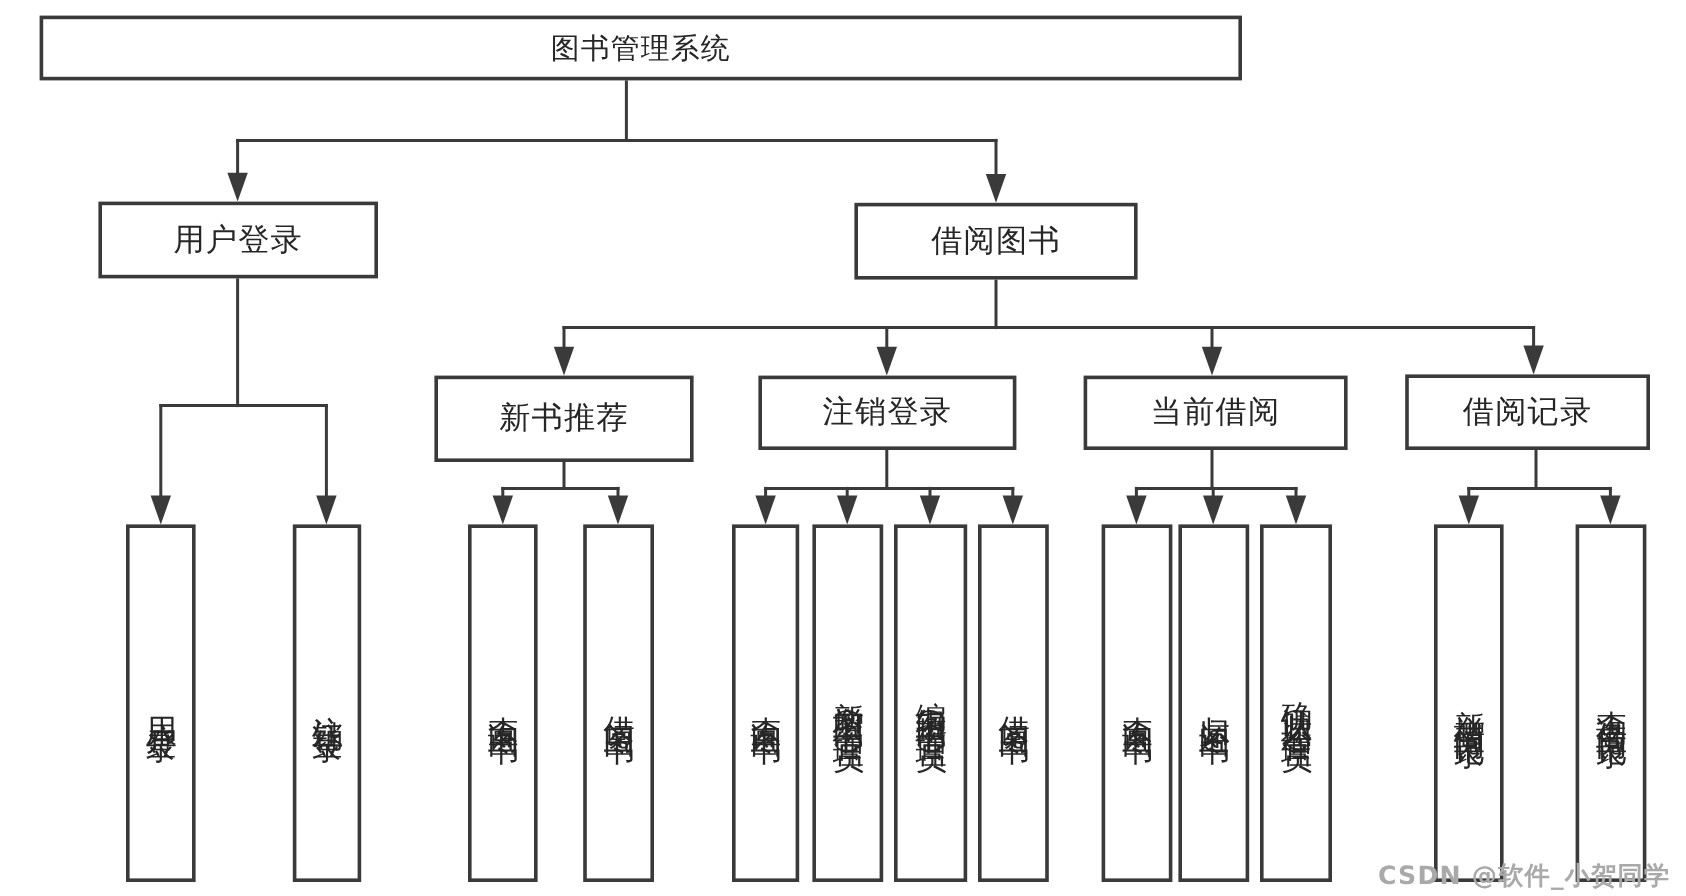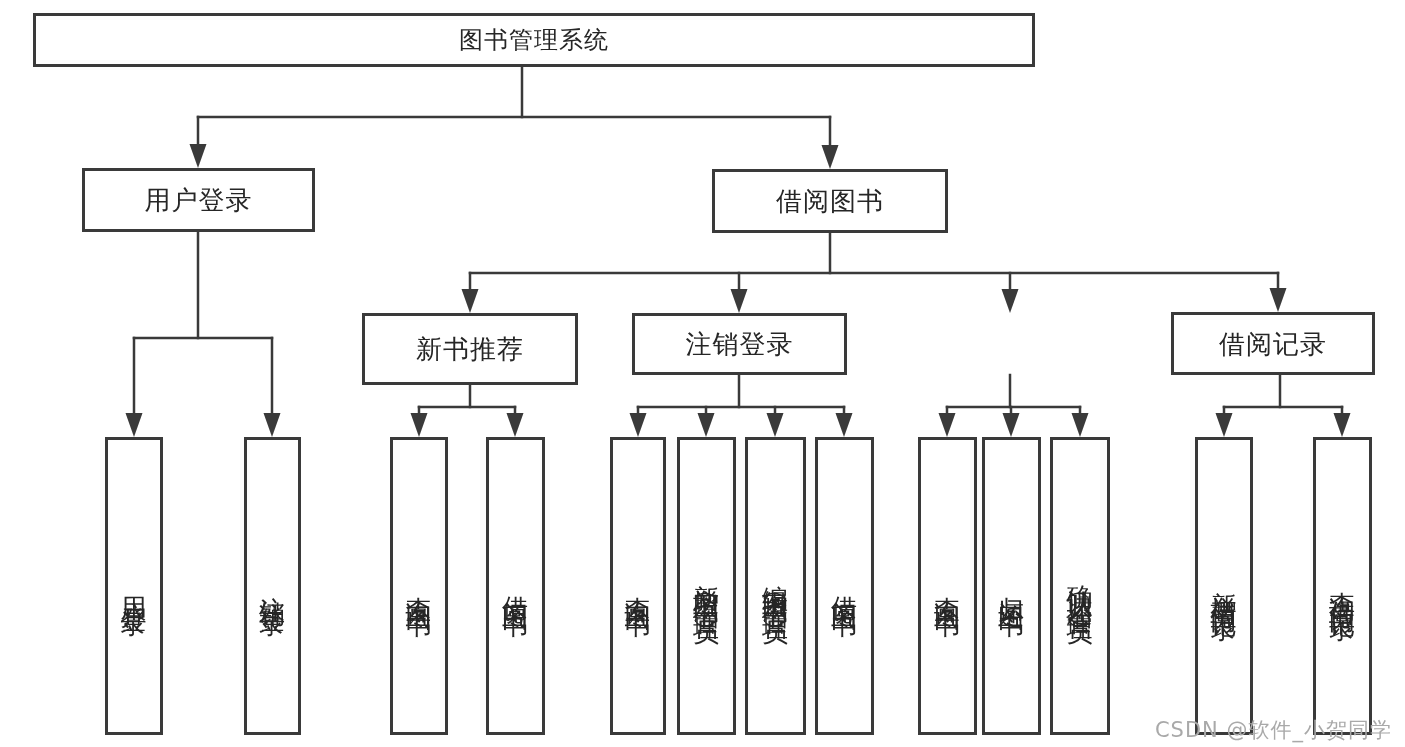--- a/index.html
+++ b/index.html
@@ -20,21 +20,21 @@
     position:absolute;box-sizing:border-box;background:#fff;
     border:3px solid var(--line,#3a3a3a);color:var(--text,#262626);
     display:flex;align-items:center;justify-content:center;z-index:2;
   }
   .vtext{
     writing-mode:vertical-lr;text-orientation:mixed;
     font-size:26px;line-height:1;letter-spacing:5px;
   }
   .watermark{
     position:absolute;right:13px;bottom:3px;z-index:3;
-    font-size:21px;color:var(--wm,#a9a9a9);letter-spacing:1px;
+    font-size:21px;color:var(--wm,#a9a9a9);letter-spacing:1px;font-weight:bold;
   }
 </style>
 </head>
 <body>
 
 <div class="canvas">
 
   <svg id="wires" width="1405" height="747">
       <line x1="522" y1="67" x2="522" y2="117" stroke="#3a3a3a" stroke-width="2.5" stroke-linecap="square"></line>
       <line x1="830" y1="233" x2="830" y2="273" stroke="#3a3a3a" stroke-width="2.5" stroke-linecap="square"></line>
@@ -90,20 +90,21 @@
       <polygon points="1342,437 1333.5,413 1350.5,413" fill="#3a3a3a"></polygon>
     </svg>
 
   <div class="box title" style="left:33px;top:13px;width:1002px;height:54px">图书管理系统</div>
 
   <div class="box" style="left:82px;top:168px;width:233px;height:64px">用户登录</div>
   <div class="box" style="left:712px;top:169px;width:236px;height:64px">借阅图书</div>
 
   <div class="box" style="left:362px;top:313px;width:216px;height:72px">新书推荐</div>
   <div class="box" style="left:632px;top:313px;width:215px;height:62px">注销登录</div>
+  <div class="box" style="left:903px;top:313px;width:220px;height:62px">当前借阅</div>
   <div class="box" style="left:1171px;top:312px;width:204px;height:63px">借阅记录</div>
 
   <div class="vbox" style="left:105px;top:437px;width:58px;height:298px">
     <span class="vtext">用户登录</span>
     </div>
   <div class="vbox" style="left:244px;top:437px;width:57px;height:298px">
     <span class="vtext">注销登录</span>
     </div>
 
   <div class="vbox" style="left:390px;top:437px;width:58px;height:298px">

